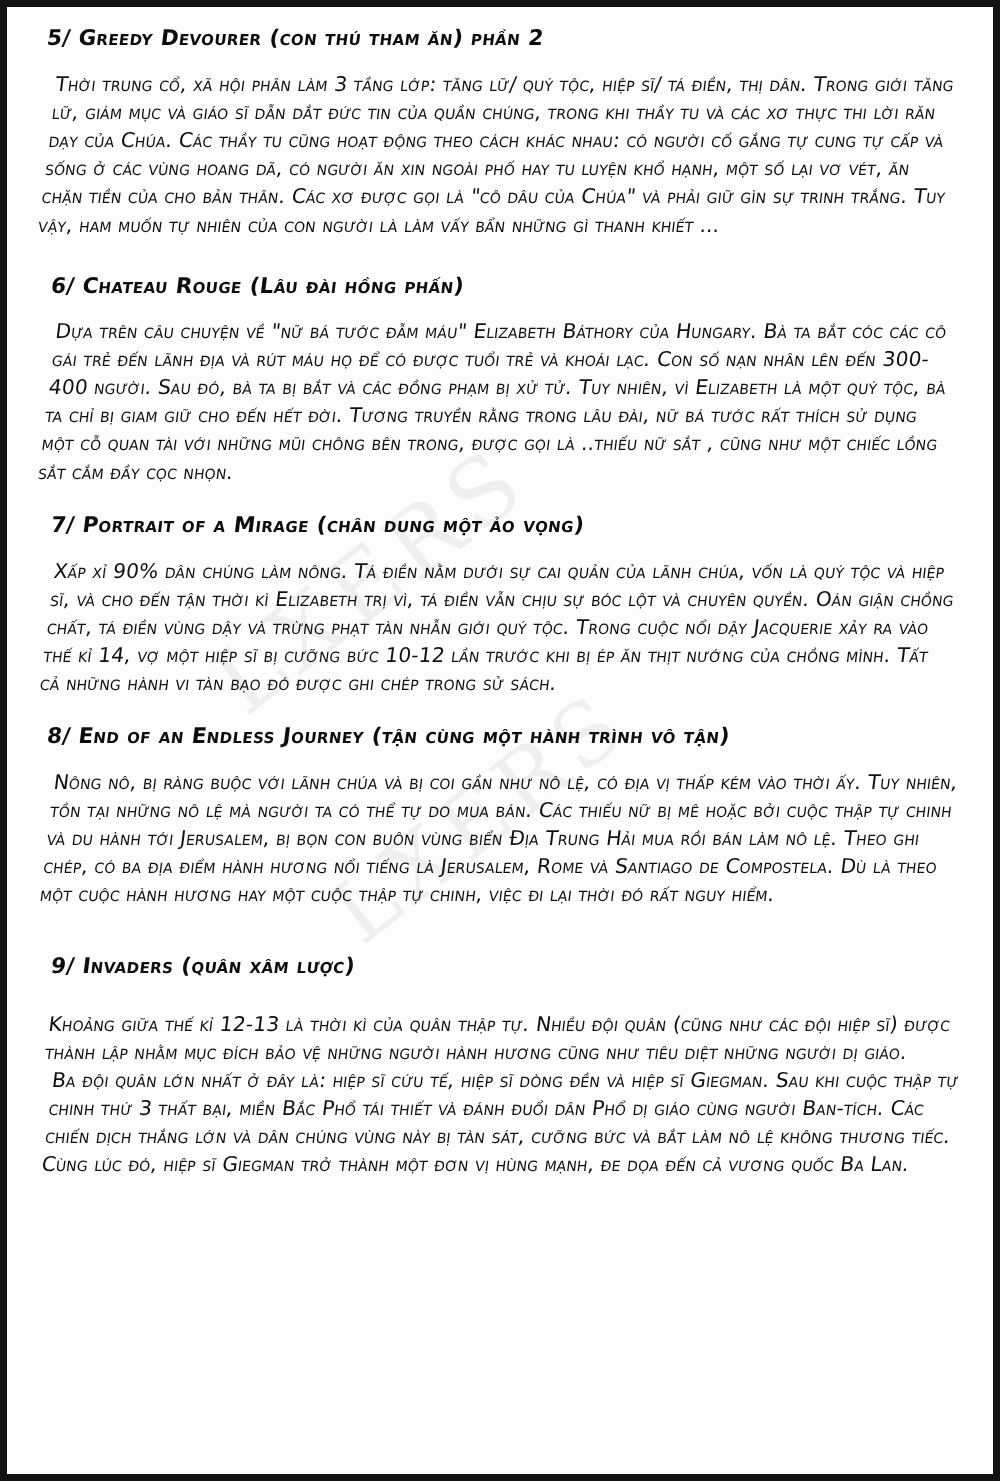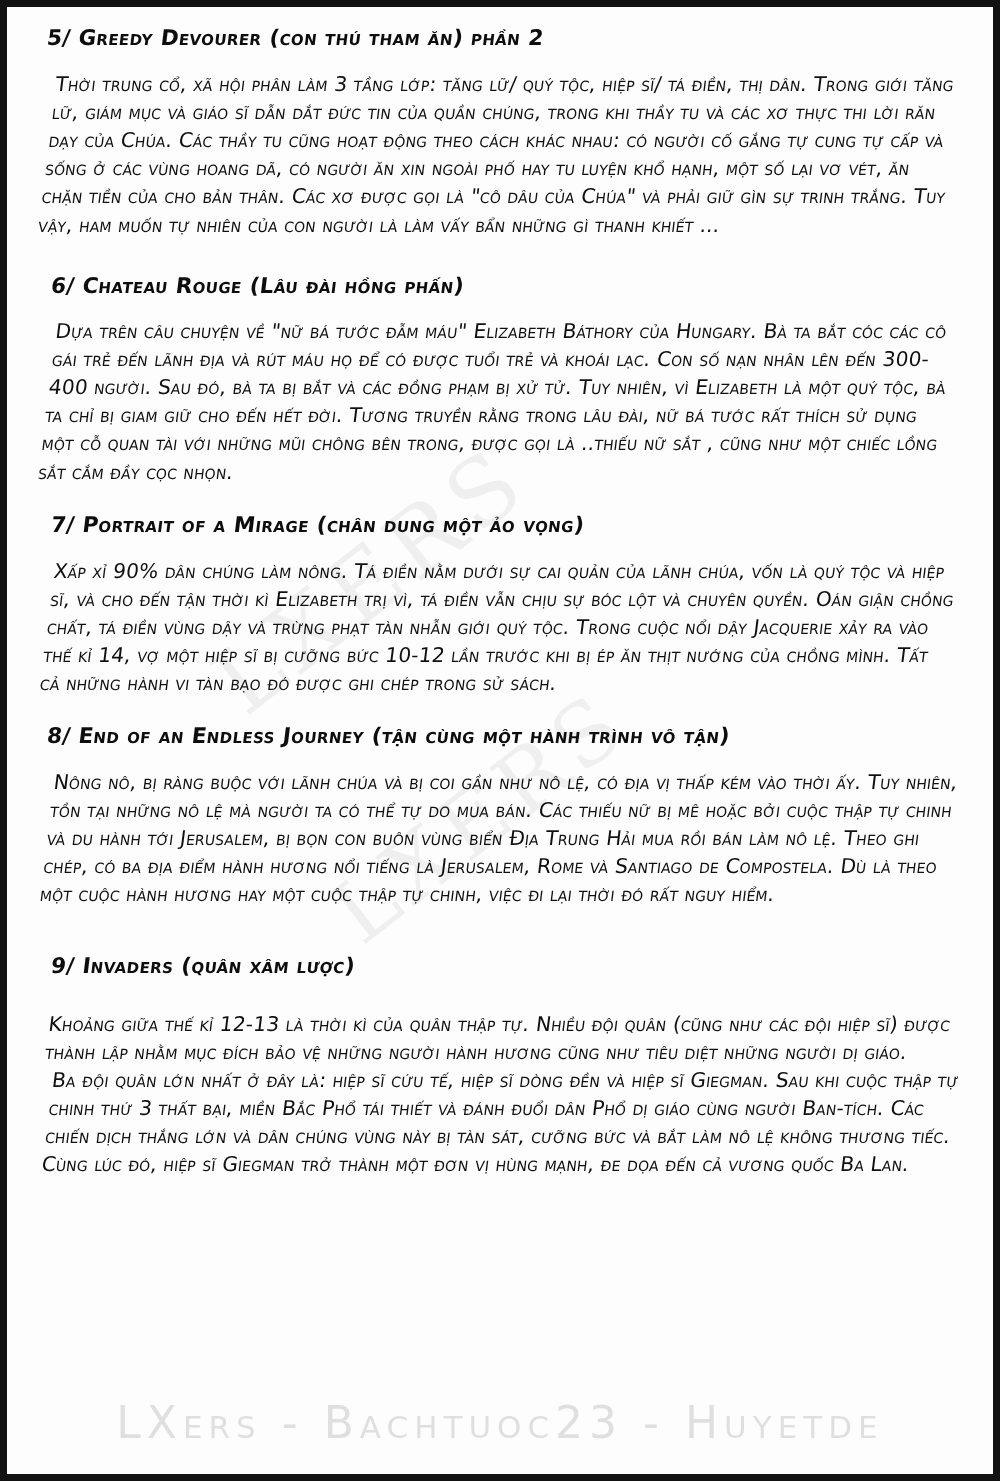--- a/index.html
+++ b/index.html
@@ -142,15 +142,14 @@
 
       <div class="gap-xl"></div>
 
       <h2 class="heading indent">9/ Invaders (quân xâm lược)</h2>
       <div class="gap-md"></div>
       <p class="para">Khoảng giữa thế kỉ 12-13 là thời kì của quân thập tự. Nhiều đội quân (cũng như các đội hiệp sĩ) được thành lập nhằm mục đích bảo vệ những người hành hương cũng như tiêu diệt những người dị giáo.</p>
       <p class="para">Ba đội quân lớn nhất ở đây là: hiệp sĩ cứu tế, hiệp sĩ dòng đền và hiệp sĩ Giegman. Sau khi cuộc thập tự chinh thứ 3 thất bại, miền Bắc Phổ tái thiết và đánh đuổi dân Phổ dị giáo cùng người Ban-tích. Các chiến dịch thắng lớn và dân chúng vùng này bị tàn sát, cưỡng bức và bắt làm nô lệ không thương tiếc. Cùng lúc đó, hiệp sĩ Giegman trở thành một đơn vị hùng mạnh, đe dọa đến cả vương quốc Ba Lan.</p>
 
     </div>
 
-    <div class="wm-bottom">LXers - Bachtuoc23 - Huyetde</div>
   </div>
 </div>
 
 </body></html>

